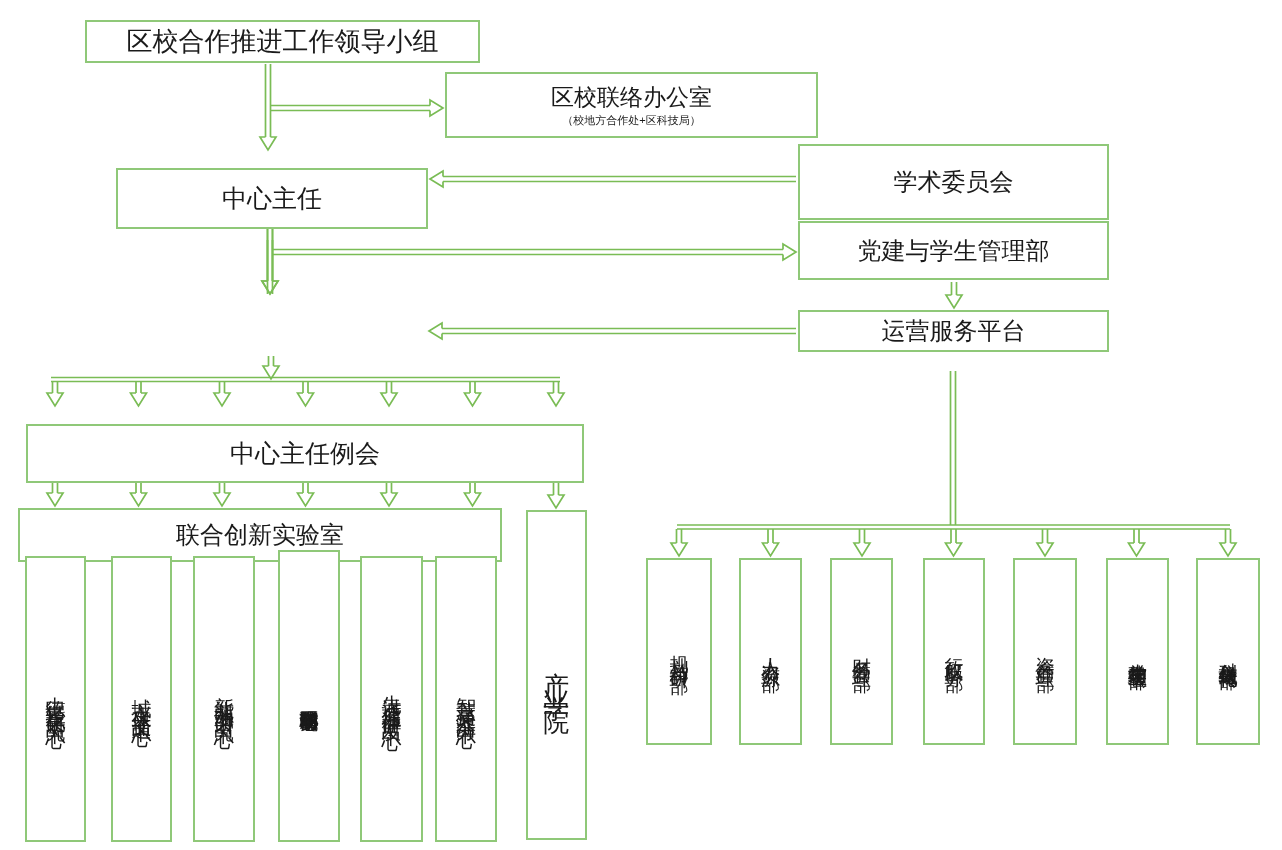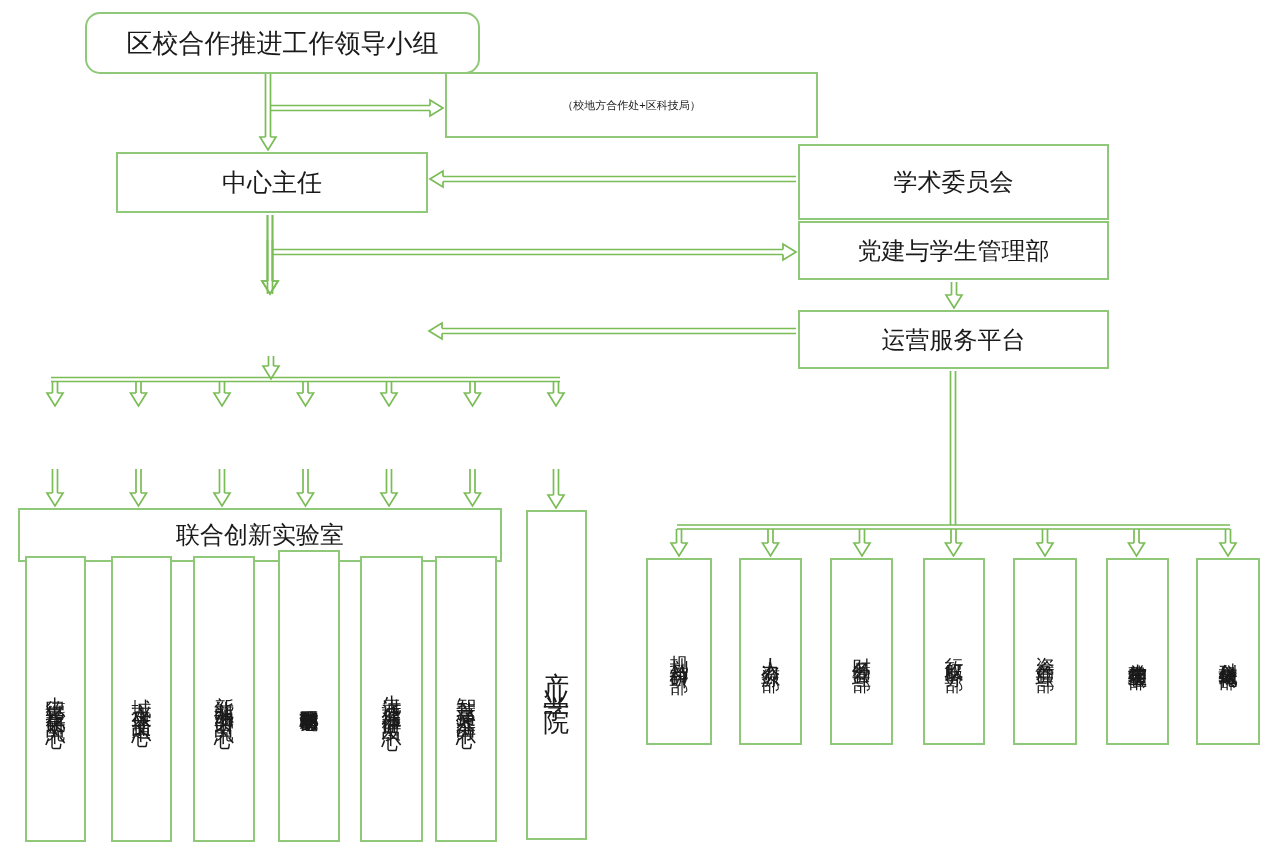--- a/index.html
+++ b/index.html
@@ -23,21 +23,21 @@
     position:absolute;
     box-sizing:border-box;
     border:2px solid var(--box-border);
     background:#ffffff;
     display:flex;align-items:center;justify-content:center;
     text-align:center;
     line-height:1.25;
   }
   .h-node{font-size:24px;}
   .big{font-size:26px;}
-  .md{font-size:25px;}
+  .md{font-size:25px;margin-top:16px;}
   .two-line .t1{font-size:23px;display:block;}
   .two-line .t2{font-size:11px;display:block;margin-top:2px;}
   .v-node span{
     writing-mode:vertical-rl;
     text-orientation:upright;
     white-space:nowrap;
   }
   .v-center{font-size:20px;}
   .v-center span{letter-spacing:4px;}
   .v-center.long{font-size:19px;}
@@ -83,37 +83,39 @@
       <path d="M677 525 H1230 M677 529 H1230"></path>
       <path d="M676.5 529 V543 M681.5 529 V543 M676.5 543 H671 L679 556 L687 543 H681.5"></path>
       <path d="M768 529 V543 M773 529 V543 M768 543 H762.5 L770.5 556 L778.5 543 H773"></path>
       <path d="M859.5 529 V543 M864.5 529 V543 M859.5 543 H854 L862 556 L870 543 H864.5"></path>
       <path d="M951 529 V543 M956 529 V543 M951 543 H945.5 L953.5 556 L961.5 543 H956"></path>
       <path d="M1042.5 529 V543 M1047.5 529 V543 M1042.5 543 H1037 L1045 556 L1053 543 H1047.5"></path>
       <path d="M1134 529 V543 M1139 529 V543 M1134 543 H1128.5 L1136.5 556 L1144.5 543 H1139"></path>
       <path d="M1225.5 529 V543 M1230.5 529 V543 M1225.5 543 H1220 L1228 556 L1236 543 H1230.5"></path>
     </svg>
 
-  <div class="node big" style="left:85px;top:12px;width:395px;height:62px;border-radius:15px;">区校合作推进工作领导小组</div>
+  <div class="node big" style="left:85px;top:20px;width:395px;height:43px;">区校合作推进工作领导小组</div>
 
   <div class="node two-line" style="left:445px;top:72px;width:373px;height:66px;">
     <div>
+      <span class="t1">区校联络办公室</span>
       <span class="t2">（校地方合作处+区科技局）</span>
     </div>
   </div>
 
   <div class="node md" style="left:116px;top:152px;width:312px;height:61px;">中心主任</div>
 
   <div class="node h-node" style="left:798px;top:144px;width:311px;height:76px;">学术委员会</div>
 
   <div class="node h-node" style="left:798px;top:221px;width:311px;height:59px;">党建与学生管理部</div>
 
 
-  <div class="node h-node" style="left:798px;top:310px;width:311px;height:59px;">运营服务平台</div>
+  <div class="node h-node" style="left:798px;top:310px;width:311px;height:42px;">运营服务平台</div>
 
+  <div class="node md" style="left:26px;top:408px;width:558px;height:59px;">中心主任例会</div>
 
   <div class="node h-node" style="left:18px;top:508px;width:484px;height:54px;">联合创新实验室</div>
 
   <div class="node v-node v-center" style="left:25px;top:556px;width:61px;height:286px;">
     <span>中德轻量化研究中心</span>
   </div>
   <div class="node v-node v-center" style="left:111px;top:556px;width:61px;height:286px;">
     <span>城市立体交通中心</span>
   </div>
   <div class="node v-node v-center" style="left:193px;top:556px;width:62px;height:286px;">

